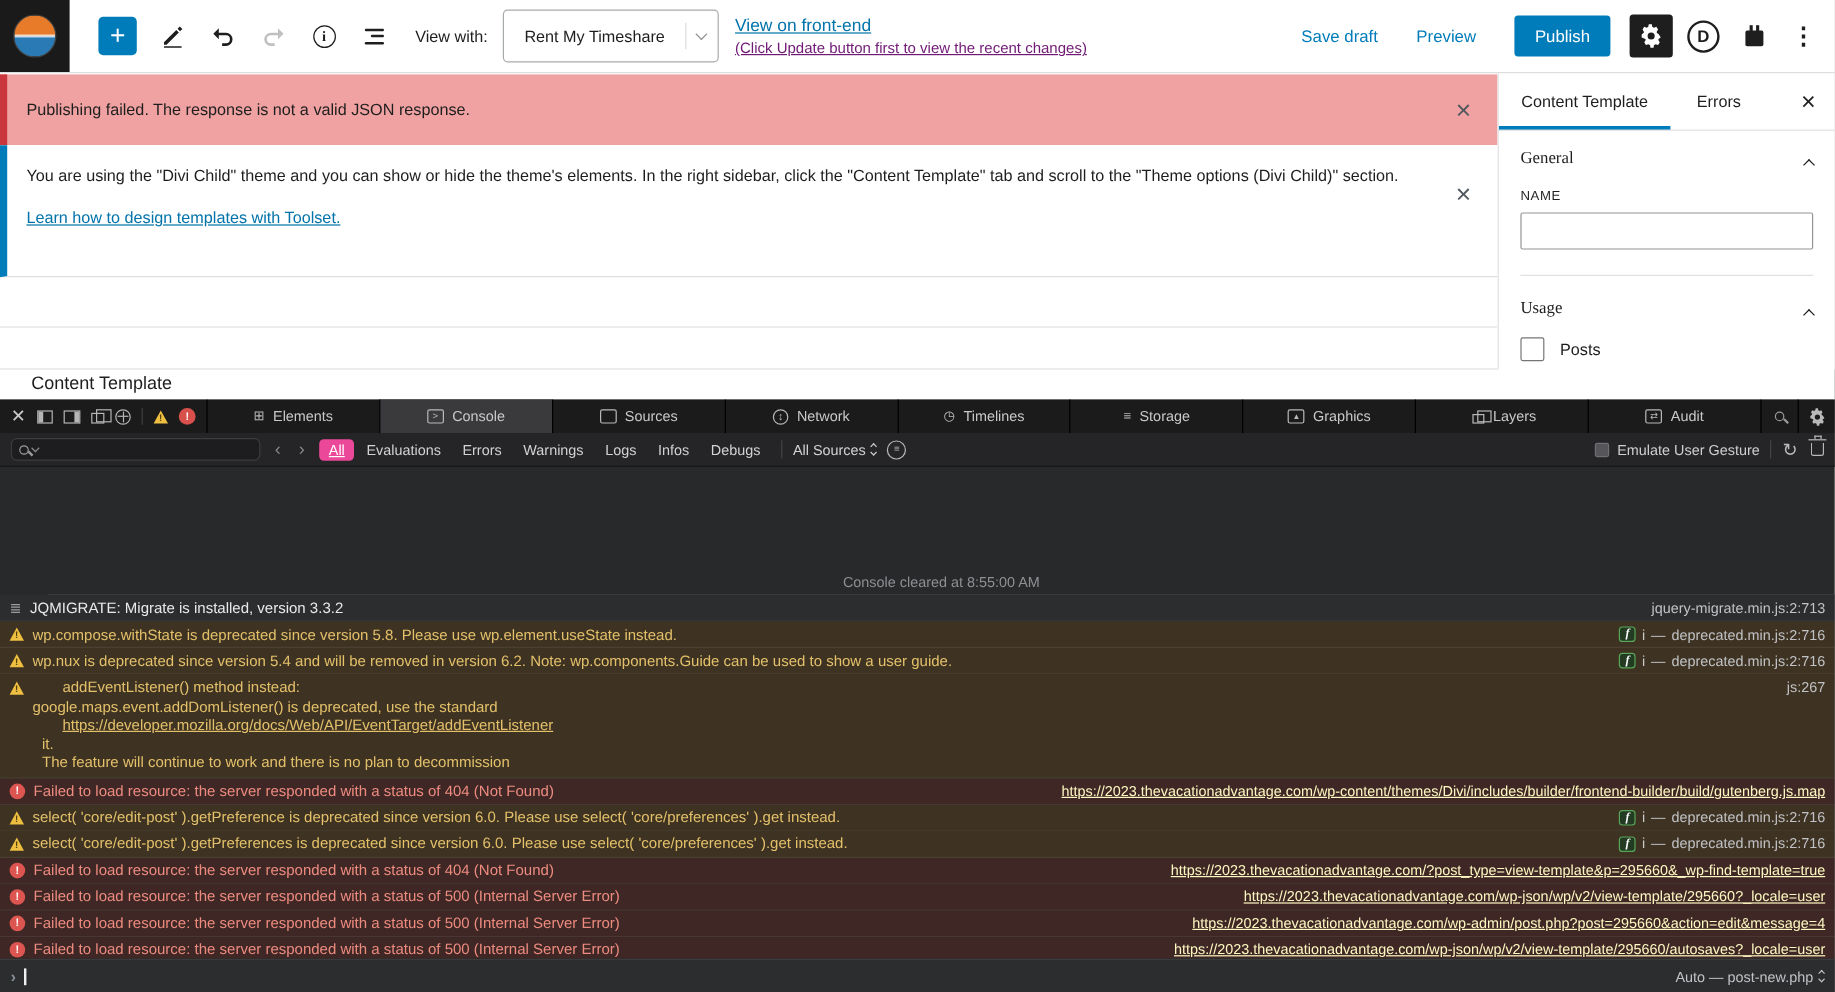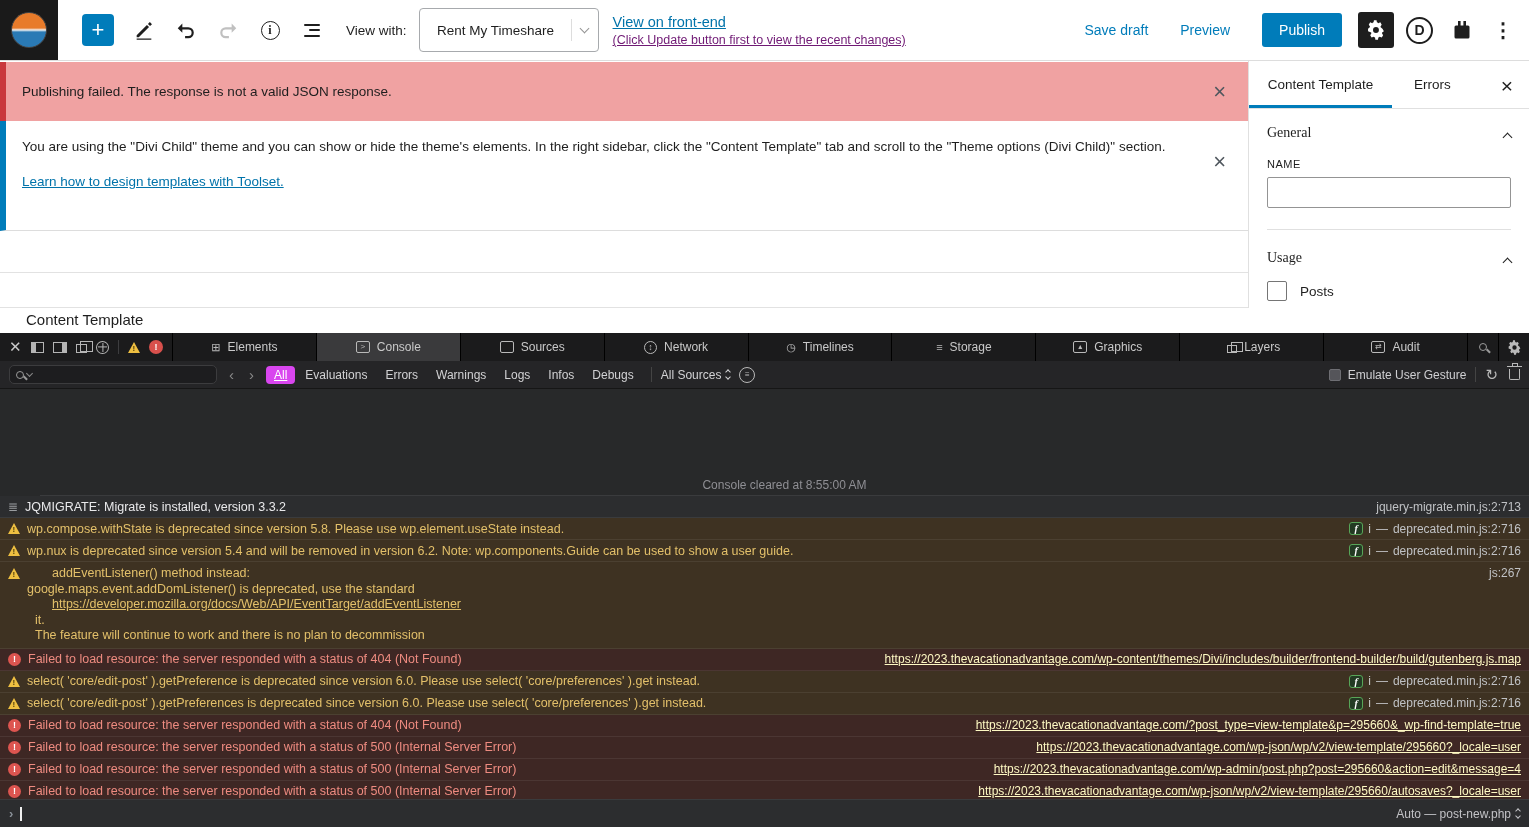--- a/index.html
+++ b/index.html
@@ -119,21 +119,21 @@
   .mag::after { content:''; position:absolute; width:5px; height:1.6px; background:#9a9a9a;
     transform:rotate(45deg); right:-4.5px; bottom:-1.5px; }
 
   .dt-filterbar { height:28px; background:#252527; border-bottom:1px solid #161616; display:flex;
     align-items:center; padding:0 9px; gap:9px; flex:none; font-size:12px; }
   .dt-search { width:208px; height:19px; background:#1d1d1f; border:1px solid #3c3c3e; border-radius:5px;
     display:flex; align-items:center; gap:3px; padding:0 6px; color:#8a8a8a; }
   .dt-search .cv { width:5px; height:5px; border-width:1.2px; margin-top:-2px; }
   .nav-arrow { color:#8a8a8a; font-size:15px; padding:0 3px; cursor:pointer; }
   .scope { padding:2px 8px; border-radius:4px; color:#d2d2d4; cursor:pointer; }
-  .scope.active { background:#d946ef; color:#fff;text-decoration:underline; }
+  .scope.active { background:#ec4899; color:#fff;text-decoration:underline; }
   .all-sources { display:flex; align-items:center; gap:5px; cursor:pointer; color:#d2d2d4; }
   .updn { display:flex; flex-direction:column; gap:1px; }
   .updn .cv { width:4px; height:4px; border-width:1.2px; margin:0; }
   .circ-filter { width:16px; height:16px; border:1.2px solid #b9b9b9; border-radius:50%;
     display:flex; align-items:center; justify-content:center; font-size:8px; color:#b9b9b9; cursor:pointer; }
   .dt-fspacer { flex:1; }
   .emulate { display:flex; align-items:center; gap:7px; color:#cfcfd2; cursor:pointer; }
   .em-check { width:12px; height:12px; background:#55555a; border:1px solid #6e6e73; border-radius:2px; }
   .refresh { font-size:15px; color:#b9b9b9; cursor:pointer; }
   .f-sep { width:1px; height:15px; background:#444; }

